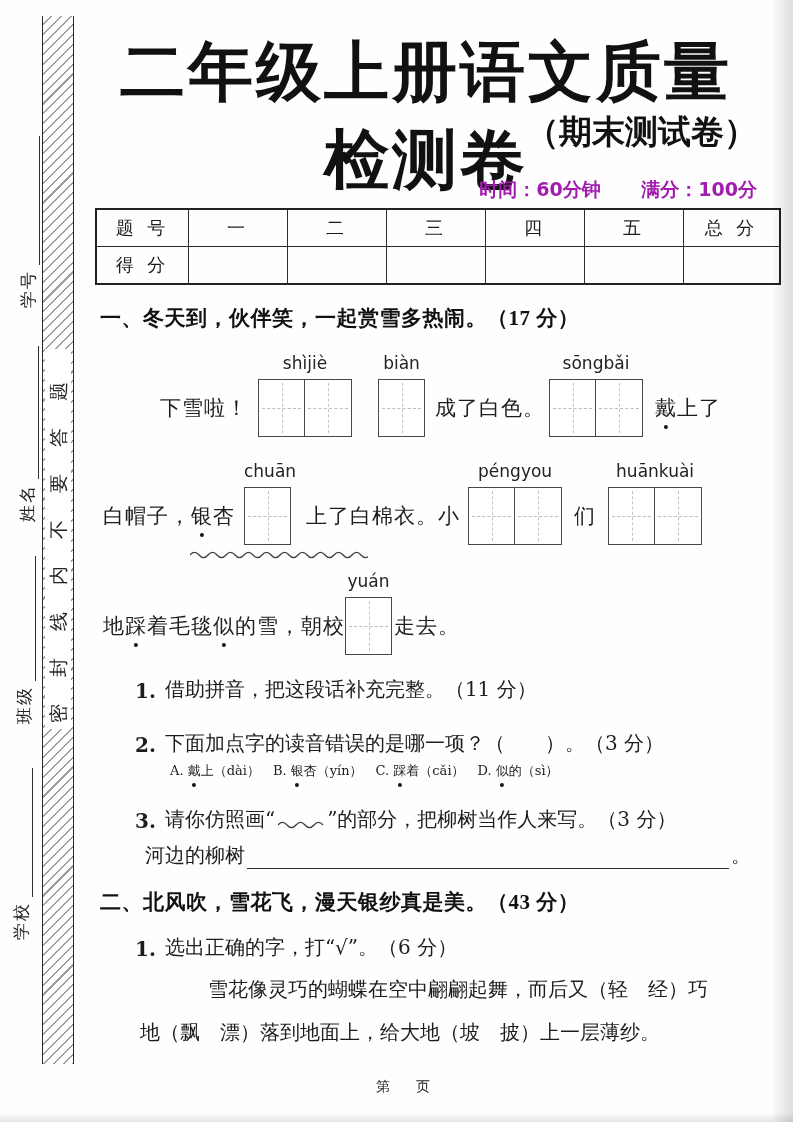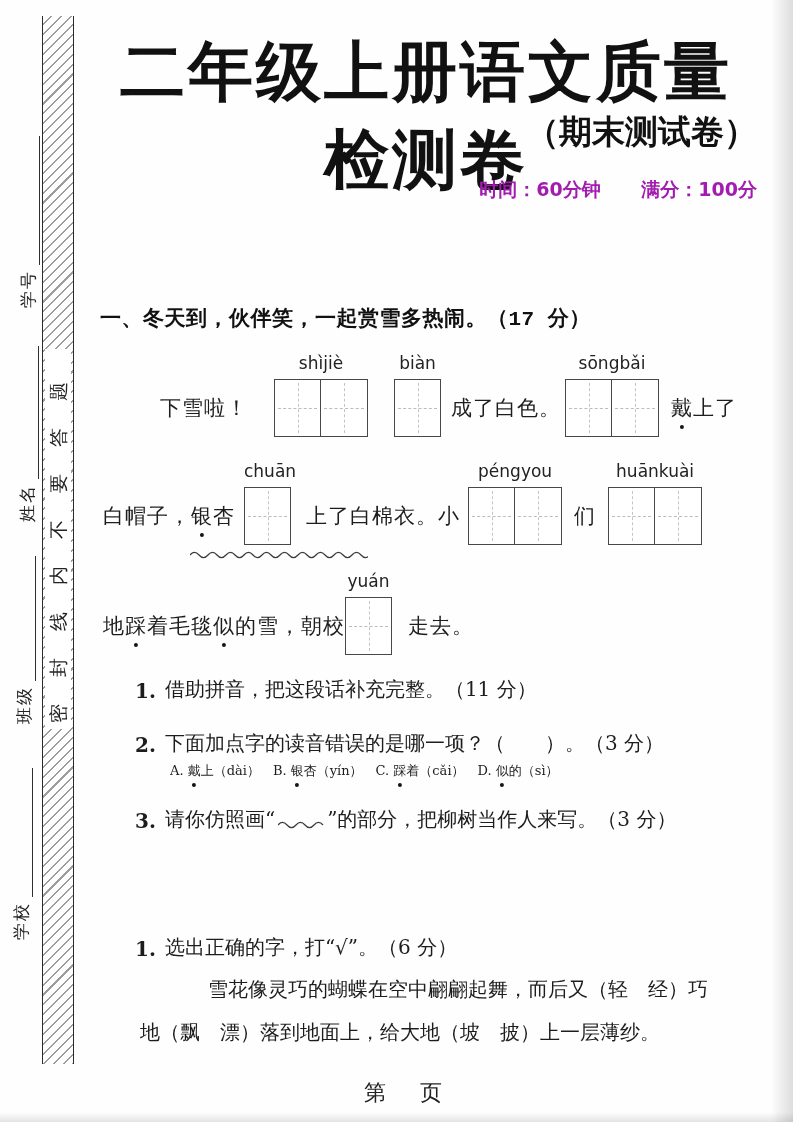--- a/index.html
+++ b/index.html
@@ -30,21 +30,21 @@
             font-family:"DejaVu Sans", sans-serif;font-weight:900;font-size:33px;color:#111;}
   .info{position:absolute;left:95px;top:177px;width:662px;text-align:right;
         font-family:"DejaVu Sans", sans-serif;font-weight:bold;font-size:19px;color:#a21caf;}
   .info span{margin-left:34px;}
   
   table.score{position:absolute;left:95px;top:208px;border-collapse:collapse;table-layout:fixed;}
   table.score td{border:1.4px solid #2c2c2c;height:34px;text-align:center;
                  font-size:18px;letter-spacing:4px;color:#1c1c1c;}
   table.score{border:2.4px solid #222;}
   
-  .sec-head{position:absolute;font-family:Liberation Mono, monospace;font-weight:bold;
+  .sec-head{position:absolute;font-family:Liberation Serif, serif;font-weight:bold;
             font-size:21px;color:#111;letter-spacing:0.5px;white-space:nowrap;}
   .qrow{position:absolute;font-size:20px;white-space:nowrap;display:flex;align-items:flex-end;}
   .qnum{font-weight:bold;margin-right:9px;}
   .kai{font-family:"DejaVu Serif", serif;}
   
   .fillrow{position:absolute;display:flex;align-items:flex-end;}
   .fillrow .ft{font-size:21px;letter-spacing:1px;margin-bottom:15px;white-space:nowrap;}
   .bg{display:flex;flex-direction:column;}
   .py{display:flex;justify-content:center;height:22px;font-family:"DejaVu Sans", sans-serif;
       font-size:17px;color:#222;margin-bottom:4px;}
@@ -55,21 +55,21 @@
   .tian::after{content:"";position:absolute;top:3px;bottom:3px;left:50%;border-left:1px dashed #c4c4c4;}
   
   .emph{position:relative;display:inline-block;}
   .emph::after{content:"";position:absolute;left:50%;bottom:-7px;transform:translateX(-50%);
                width:4.2px;height:4.2px;border-radius:50%;background:#151515;}
   .wave{display:inline-block;line-height:0;}
   .wave-abs{position:absolute;}
   .wave-inline{align-self:flex-end;margin:0 3px 4px 3px;}
   .blank{display:inline-block;border-bottom:1.6px solid #2a2a2a;height:24px;}
   .footer{position:absolute;left:95px;top:1078px;width:622px;text-align:center;
-          font-size:22px;letter-spacing:6px;color:#222;}
+          font-size:14px;letter-spacing:6px;color:#222;}
 </style>
 </head>
 <body>
 
 <div class="page">
 
   <div class="seal-band"></div>
   <div class="seal-text">密封线内不要答题</div>
 
   <div class="sidefield" style="left:16px;top:308px;width:172px">
@@ -89,25 +89,47 @@
     <span class="sfline"></span>
   </div>
 
   <div class="title">二年级上册语文质量检测卷</div>
   <div class="subtitle">（期末测试卷）</div>
   <div class="info">
     <span>时间：60分钟</span>
     <span>满分：100分</span>
   </div>
 
+  <table class="score">
+    <tbody>
+        <tr>
+      <td style="width:89px">题 号</td>
+      <td style="width:96px">一</td>
+      <td style="width:96px">二</td>
+      <td style="width:96px">三</td>
+      <td style="width:96px">四</td>
+      <td style="width:96px">五</td>
+      <td style="width:93px">总 分</td>
+    </tr>
+    <tr>
+      <td>得 分</td>
+      <td></td>
+      <td></td>
+      <td></td>
+      <td></td>
+      <td></td>
+      <td></td>
+    </tr>
+  </tbody>
+    </table>
 
   <div class="sec-head" style="left:100px;top:304px">一、冬天到，伙伴笑，一起赏雪多热闹。（17 分）</div>
 
   <div class="fillrow" style="left:160px;top:353px">
-    <span class="ft kai" style="margin-right:26px">下雪啦！</span>
+    <span class="ft kai" style="margin-right:10px">下雪啦！</span>
     <div class="bg">
       <div class="py">
         <span>shì</span>
         <span>jiè</span>
       </div>
       <div class="cells">
         <span class="tian"></span>
         <span class="tian"></span>
       </div>
     </div>
@@ -174,21 +196,21 @@
   <div class="fillrow" style="left:103px;top:571px">
     <span class="ft kai" style=""><span>地</span><span class="emph">踩</span><span>着毛毯</span><span class="emph">似</span><span>的雪，朝校</span></span>
     <div class="bg">
       <div class="py">
           <span>yuán</span>
         </div>
       <div class="cells">
           <span class="tian"></span>
         </div>
     </div>
-    <span class="ft kai" style="margin-left:16px">走去。</span>
+    <span class="ft kai" style="margin-left:2px">走去。</span>
   </div>
 
   <div class="qrow" style="left:135px;top:676px">
     <span class="qnum">1.</span>
     <span class="kai">借助拼音，把这段话补充完整。（11 分）</span>
   </div>
 
   <div class="qrow" style="left:135px;top:730px">
     <span class="qnum">2.</span>
     <span class="kai">下面加点字的读音错误的是哪一项？（　　）。（3 分）</span>
@@ -200,21 +222,27 @@
 
   <div class="qrow" style="left:135px;top:806px">
     <span class="qnum">3.</span>
     <span class="kai">请你仿照画“</span>
     <span class="wave wave-inline"><svg width="46" height="8" viewBox="0 0 46 8">
           <path d="M0 4 q 4.5 -5.2 9 0 q 4.5 5.2 9 0 q 4.5 -5.2 9 0 q 4.5 5.2 9 0 q 4.5 -5.2 9 0" fill="none" stroke="#3b3b3b" stroke-width="1.2"></path>
         </svg></span>
     <span class="kai">”的部分，把柳树当作人来写。（3 分）</span>
   </div>
 
-
+  <div class="qrow" style="left:145px;top:842px">
+    <span class="kai">河边的柳树</span>
+    <span class="blank" style="width:482px;margin:0 2px"></span>
+    <span class="kai">。</span>
+  </div>
+
+  <div class="sec-head" style="left:100px;top:888px">二、北风吹，雪花飞，漫天银纱真是美。（43 分）</div>
 
   <div class="qrow" style="left:135px;top:934px">
     <span class="qnum">1.</span>
     <span class="kai">选出正确的字，打“√”。（6 分）</span>
   </div>
 
   <div class="qrow" style="left:140px;top:1019px">
     <span class="kai">地（飘　漂）落到地面上，给大地（坡　披）上一层薄纱。</span>
   </div>
   <div class="qrow" style="left:208px;top:976px">

